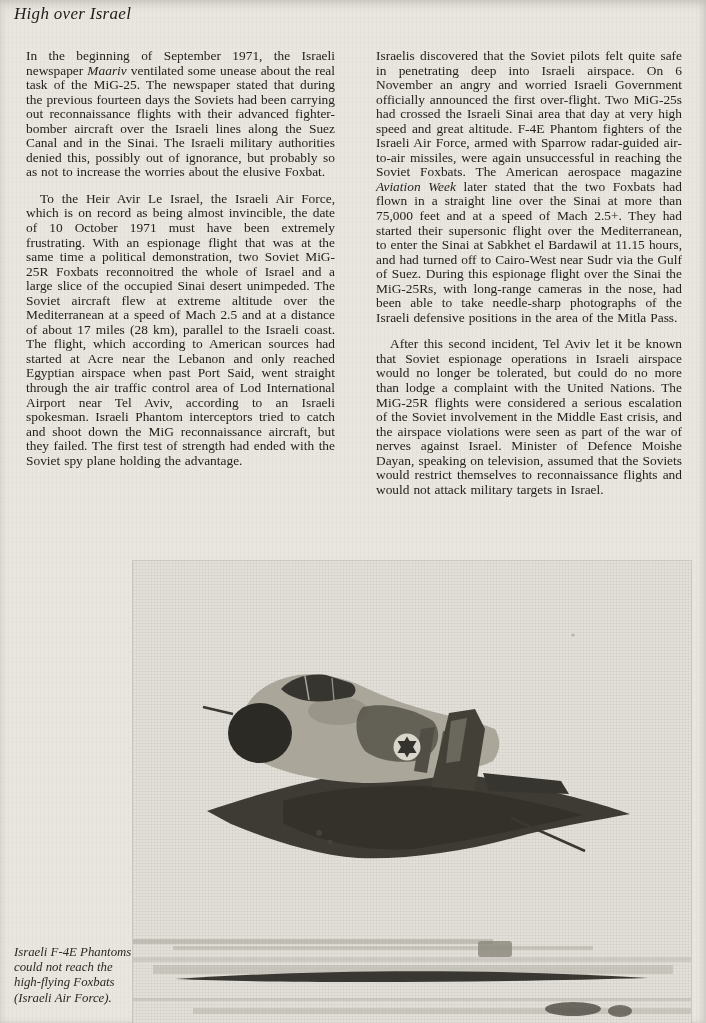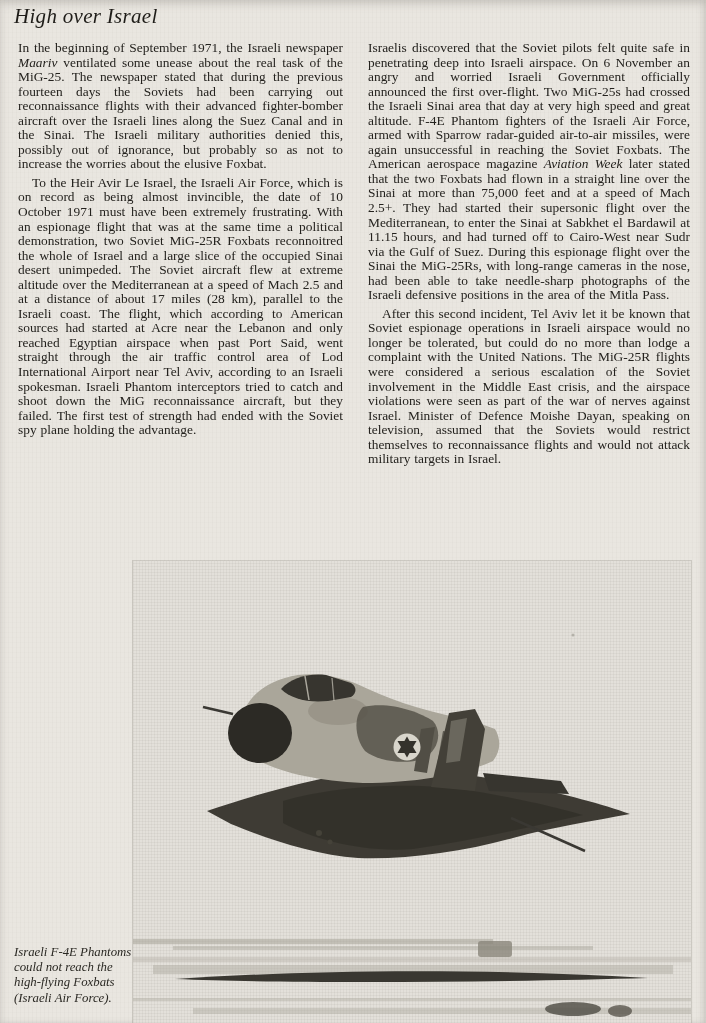--- a/index.html
+++ b/index.html
@@ -10,31 +10,31 @@
     background-image:
       repeating-linear-gradient(90deg, rgba(120,115,105,0.035) 0 1px, transparent 1px 4px),
       repeating-linear-gradient(0deg, rgba(120,115,105,0.02) 0 1px, transparent 1px 5px);
     box-shadow:inset 0 4px 8px rgba(90,85,75,0.18), inset -3px 0 6px rgba(90,85,75,0.10);
     overflow:hidden;
     font-family:"Liberation Serif","DejaVu Serif",serif;
     color:#24221e;
   }
   .title{
     position:absolute;left:14px;top:4px;margin:0;
-    font-size:21px;font-style:italic;font-weight:500;letter-spacing:0.3px;
+    font-size:17px;font-style:italic;font-weight:500;letter-spacing:0.3px;
     color:#1f1d19;
   }
   .col{
     position:absolute;top:37px;
     font-size:13.4px;line-height:14.55px;
     text-align:justify;word-spacing:0.6px;
   }
   .col-left{left:14px;width:333px;}
   .col-right{left:364px;width:330px;}
-  .para{margin:4px;}
+  .para{margin:12px;}
   .para.indent{text-indent:14px;}
   .it{font-style:italic;}
   .photo{
     position:absolute;left:133px;top:561px;width:558px;height:462px;margin:0;
     background:#e3e0da;
     background-image:
       repeating-linear-gradient(0deg, rgba(95,90,80,0.06) 0 1px, transparent 1px 3px),
       repeating-linear-gradient(90deg, rgba(95,90,80,0.06) 0 1px, transparent 1px 3px);
     box-shadow:0 0 0 1px rgba(120,115,105,0.25);
   }

